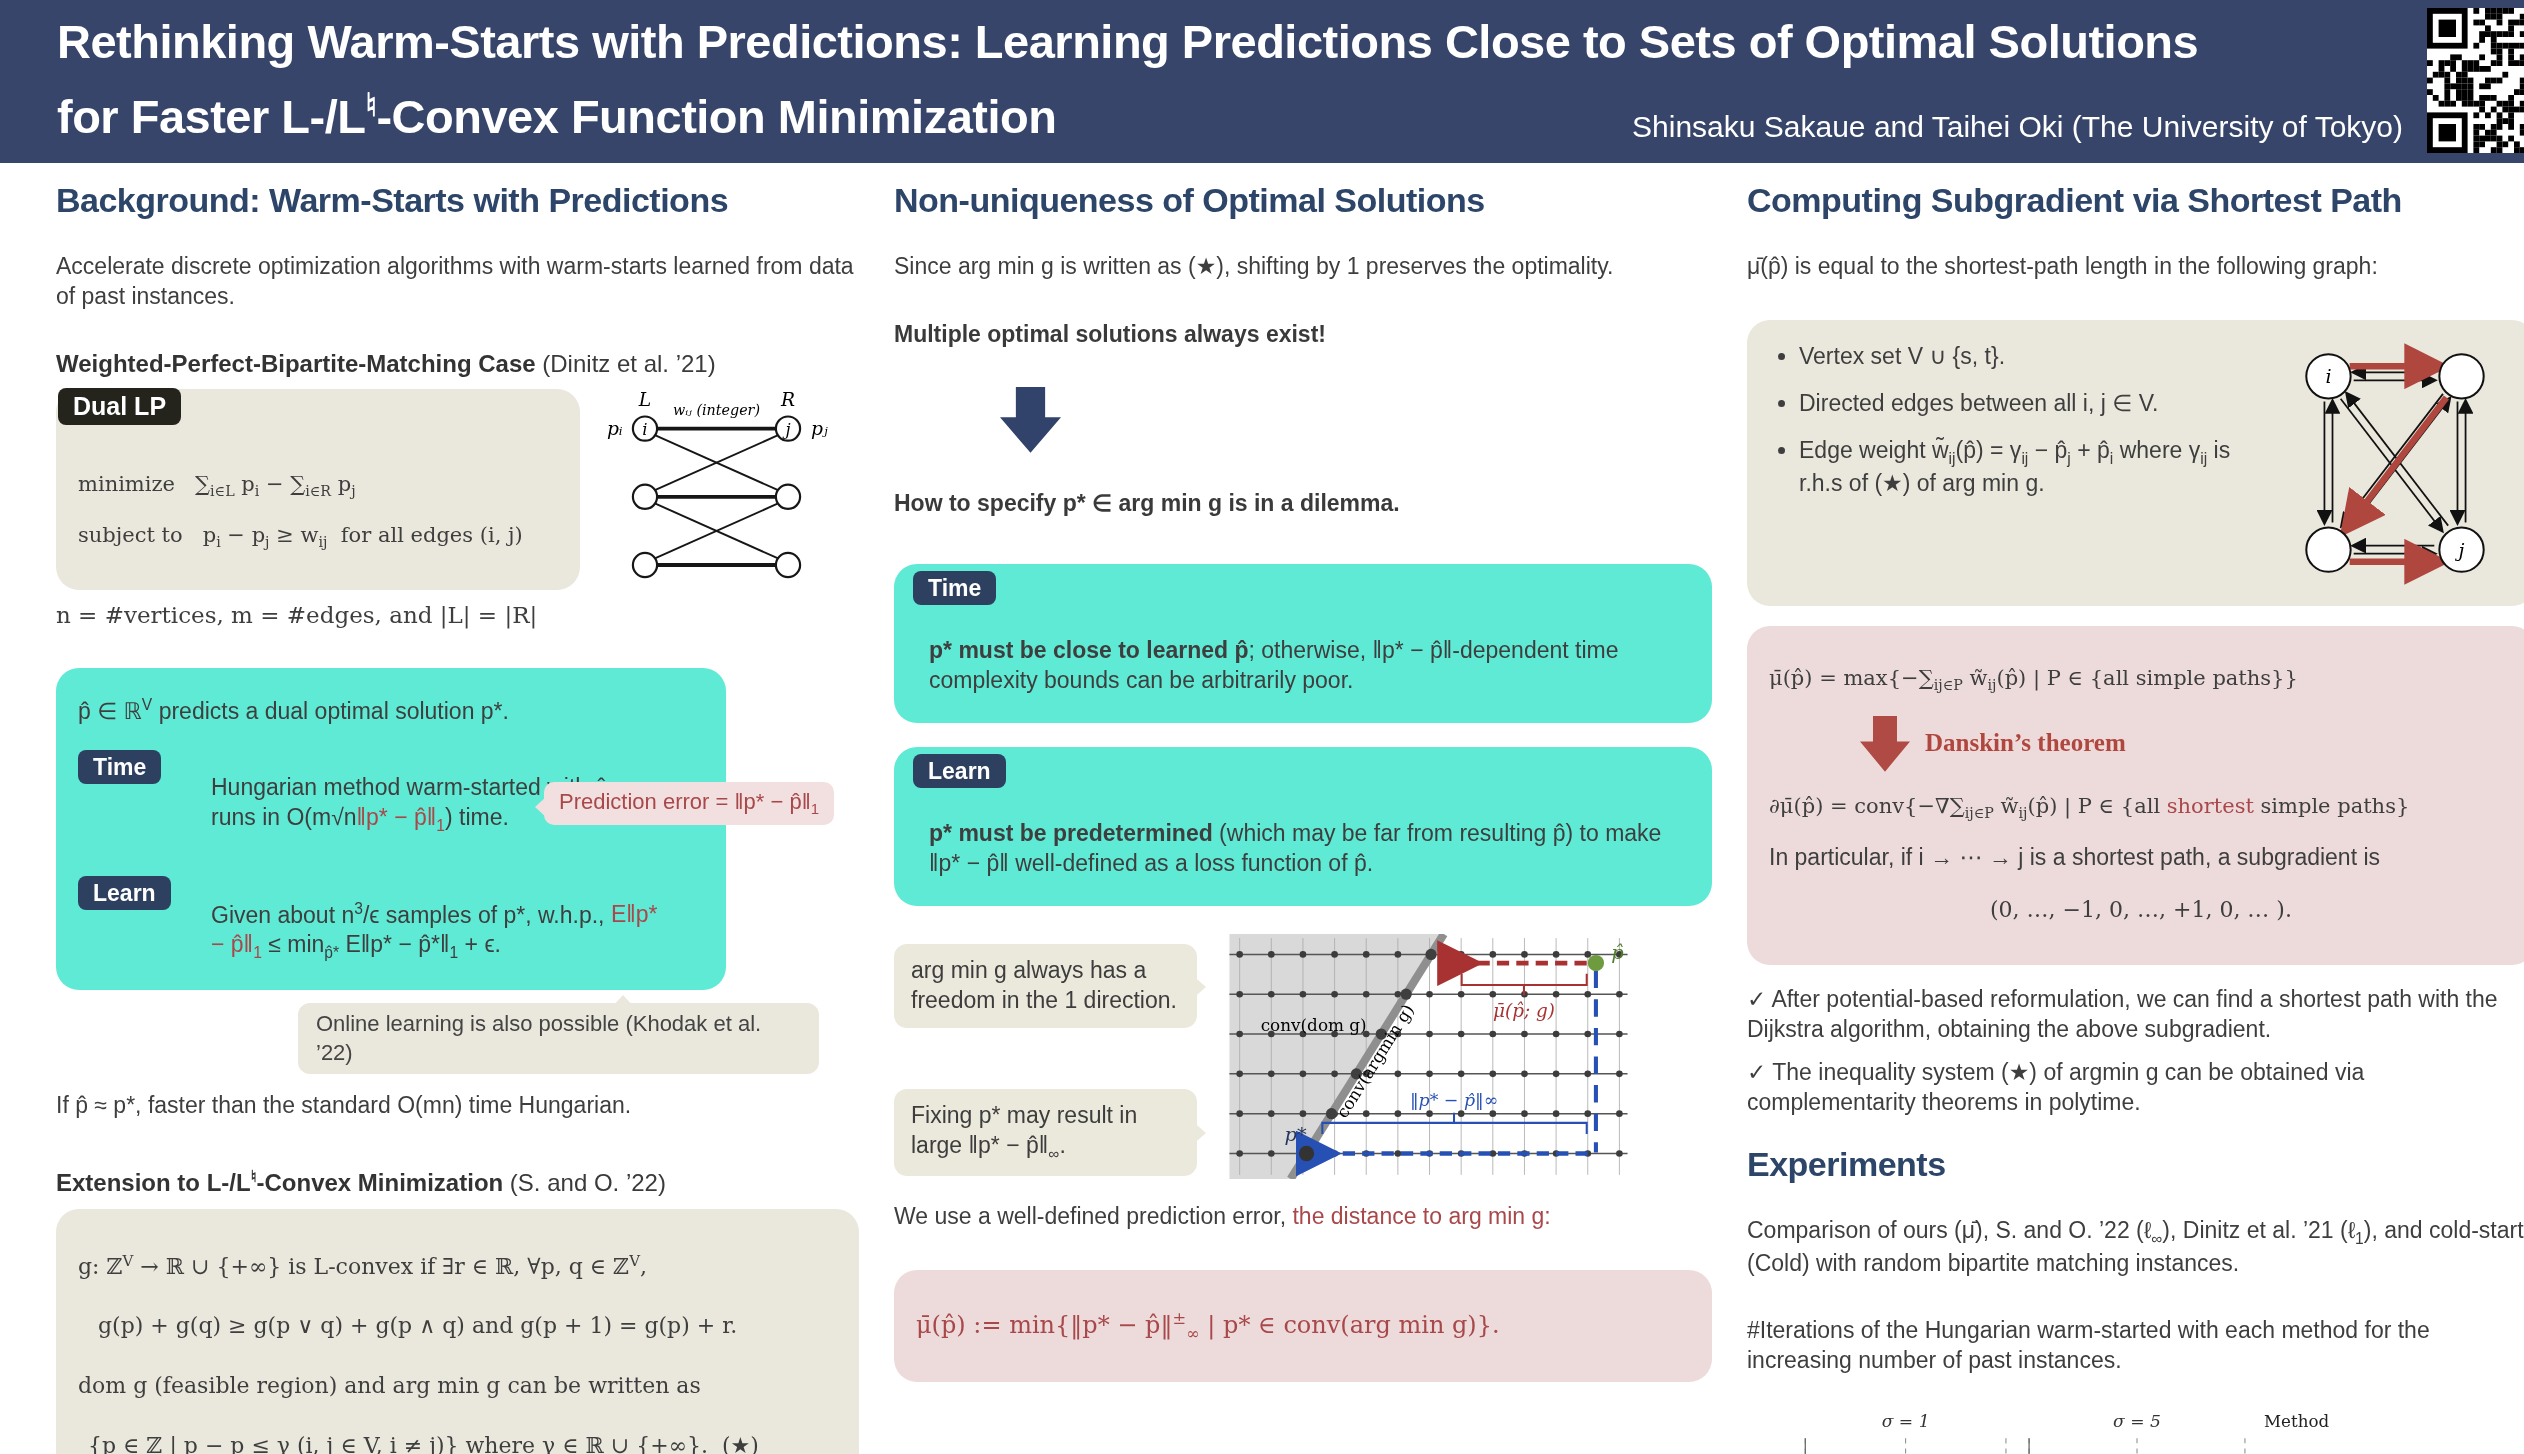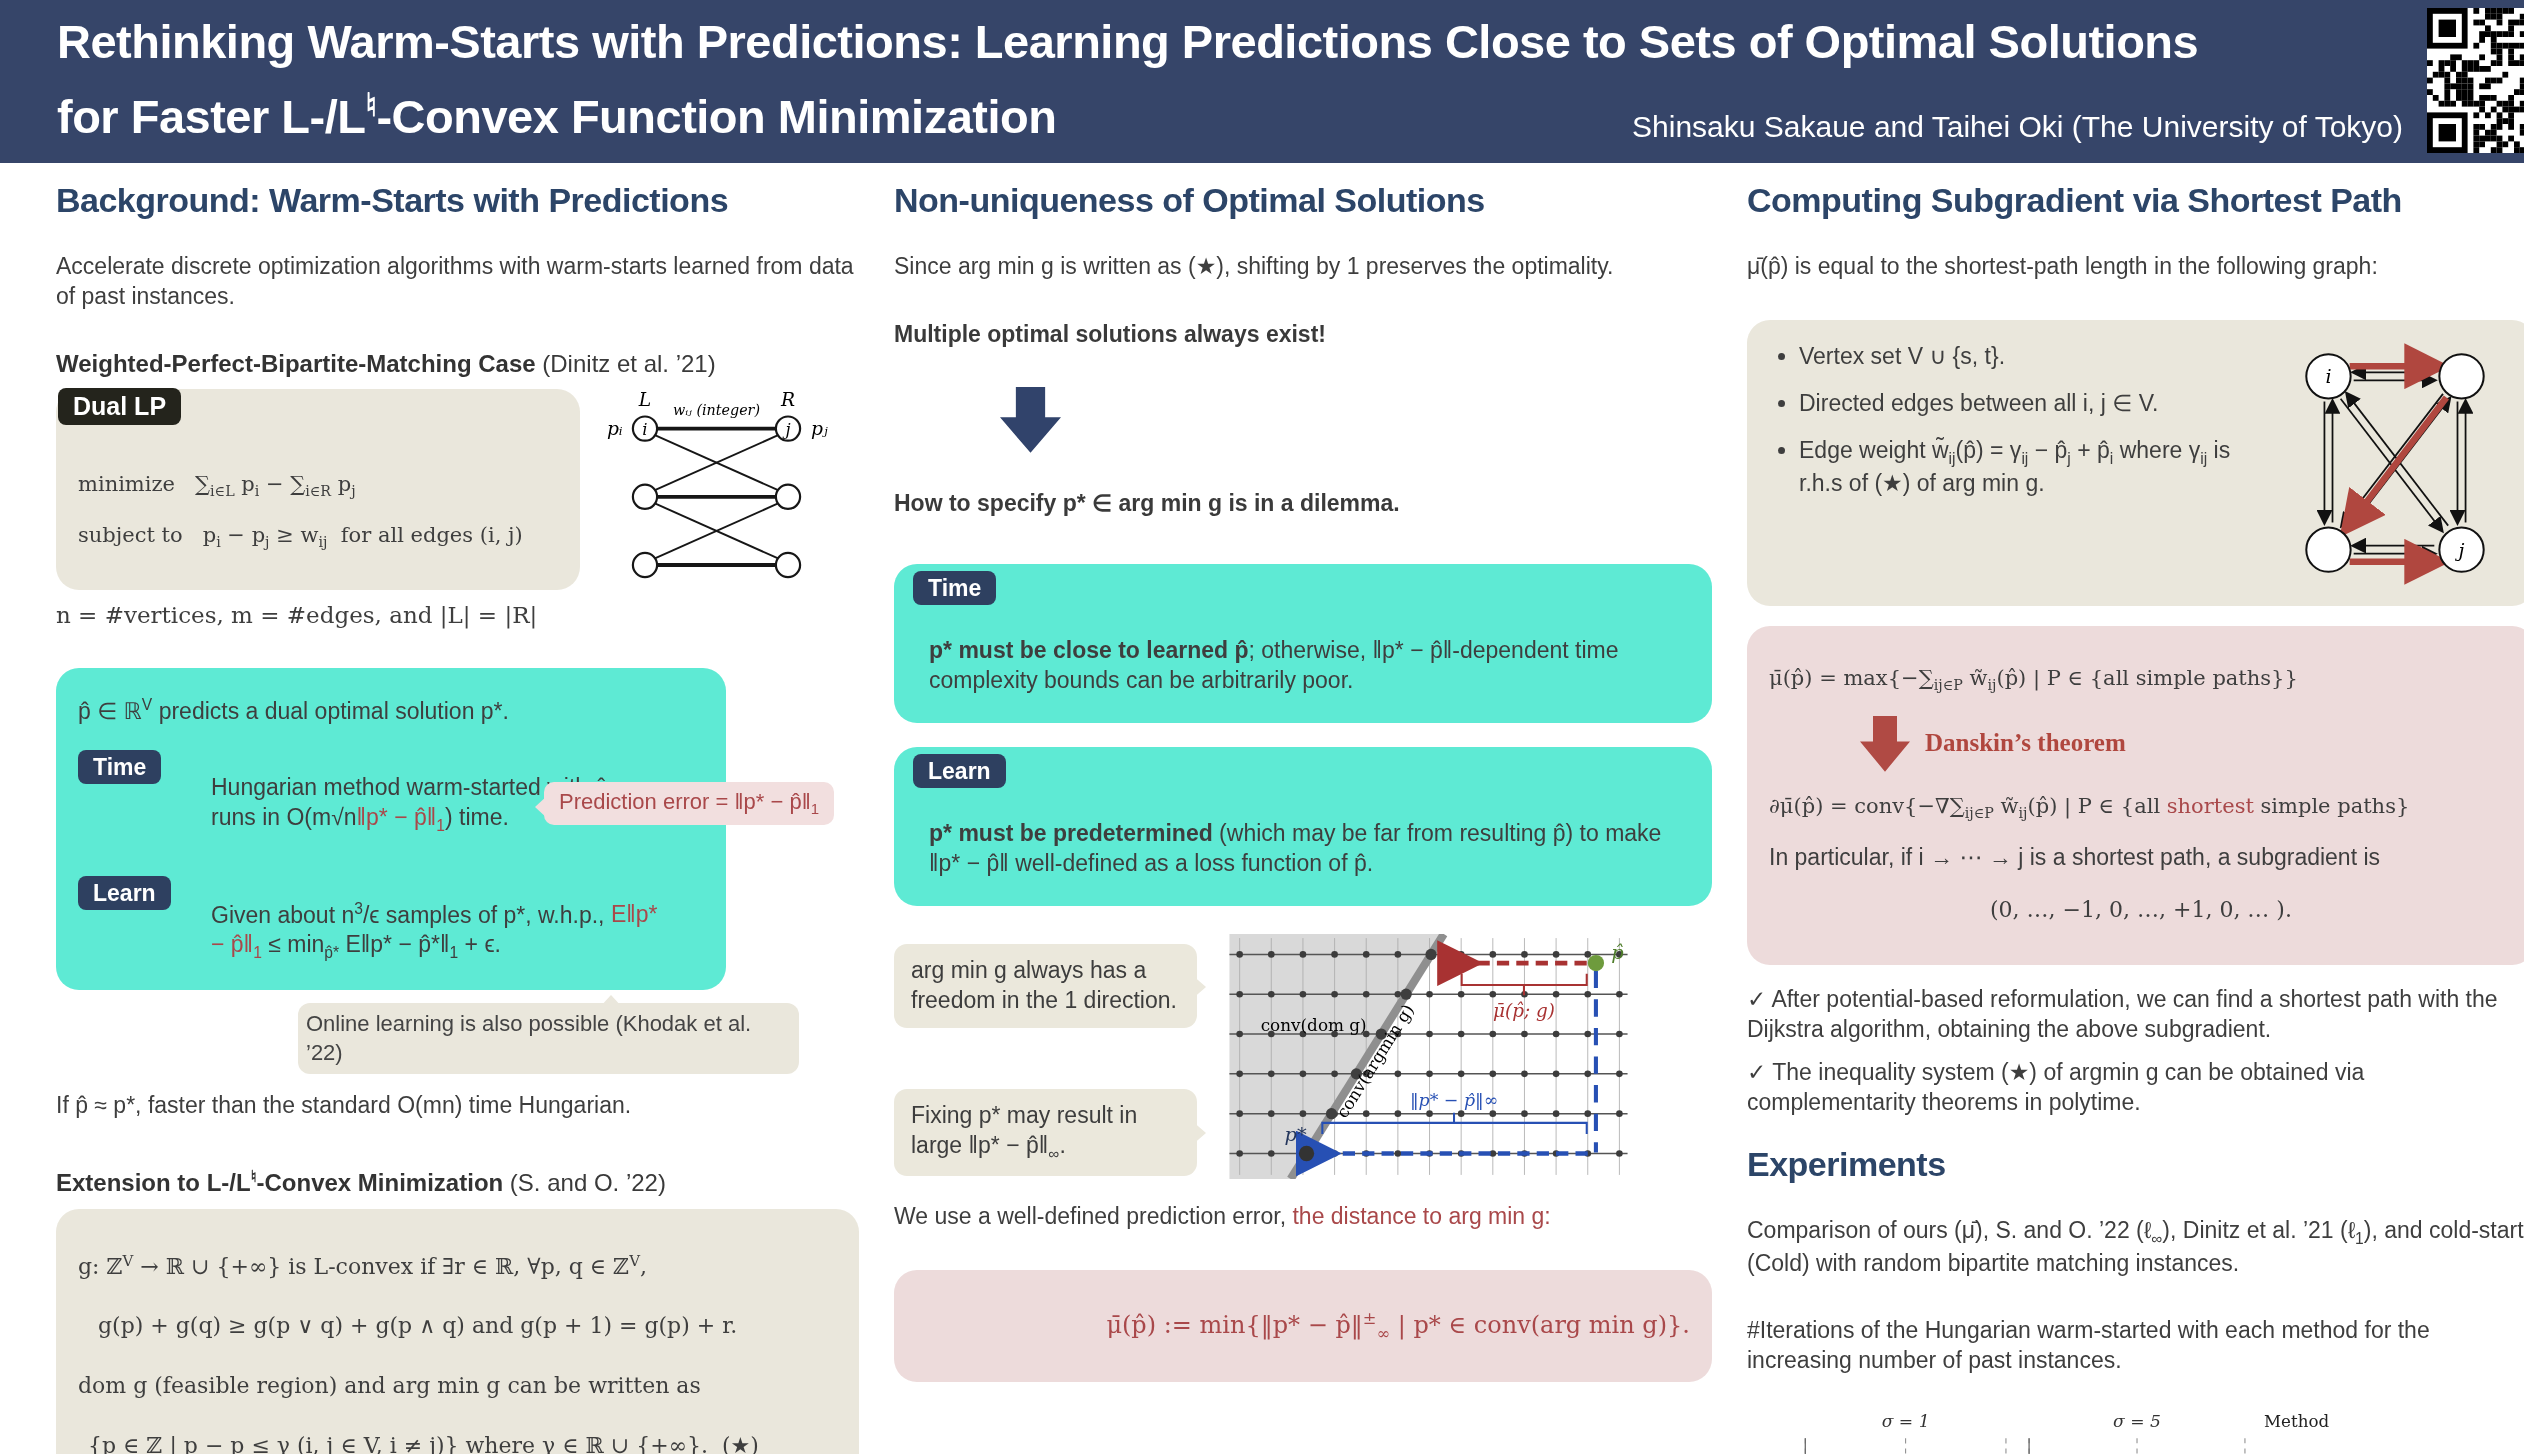--- a/index.html
+++ b/index.html
@@ -29,21 +29,21 @@
   .bx-blue{background:#5eead4;border-radius:23px;padding:4px 22px;position:relative;}
   .bx-pink{background:#eddbdb;border-radius:23px;padding:18px 22px;}
   .chip{display:inline-block;background:#2e4060;color:#fff;font-weight:bold;font-size:23px;
         border-radius:8px;padding:4px 15px;line-height:1.15;}
   .chip-dark{background:#24241c;}
   .lrow{display:grid;grid-template-columns:119px 1fr;gap:14px;align-items:start;margin-top:17px;}
   .callout{position:absolute;background:#f2dfdf;color:#a9484a;border-radius:10px;
            padding:6px 15px;font-size:22px;white-space:nowrap;}
   .callout::before{content:"";position:absolute;left:-21px;top:13px;border:12px solid transparent;
            border-right:13px solid #f2dfdf;}
-  .note-beige{position:relative;background:#eae7dc;border-radius:12px;padding:7px 8px;font-size:22px;color:#444;}
+  .note-beige{position:relative;background:#eae7dc;border-radius:12px;padding:7px 18px;font-size:22px;color:#444;}
   .note-beige.ptr-top::before{content:"";position:absolute;top:-20px;left:60%;border:12px solid transparent;
            border-bottom:13px solid #eae7dc;}
   .down-arrow{width:61px;height:66px;background:#31436b;
       clip-path:polygon(26% 0,74% 0,74% 46%,100% 46%,50% 100%,0 46%,26% 46%);}
   .down-arrow.red{background:#b04a44;width:50px;height:56px;}
   .bubble{position:relative;background:#ebe8dc;border-radius:13px;padding:12px 17px;font-size:23px;color:#3d3d3d;}
   .bubble::after{content:"";position:absolute;right:-22px;top:36%;border:13px solid transparent;
            border-left:15px solid #ebe8dc;}
   .checkline{margin:13px 0 0 0;}
   
@@ -504,21 +504,21 @@
       <line x1="702" y1="430" x2="175" y2="430" stroke="#2750b4" stroke-width="9" stroke-dasharray="24 14" marker-end="url(#mBlueL)"></line>
       <path d="M182,392 L182,370 L700,370 L700,392 M440,370 L440,350" stroke="#2750b4" stroke-width="4" fill="none"></path>
       <text x="440" y="336" class="mit" text-anchor="middle" style="font-size:34px;fill:#2750b4;">‖p* − p̂‖∞</text>
       <circle cx="151" cy="430" r="15" fill="#333"></circle>
       <text x="108" y="405" class="mit" style="font-size:38px;fill:#24365c;">p*</text>
     </svg>
   </div>
 
   <p>We use a well-defined prediction error, <r>the distance to arg min g:</r></p>
   <div class="bx-pink" style="margin-top:15px;padding:14px 22px;">
-    <p class="math" style="font-size:24px;text-align:right;"><r>μ̄(p̂) := min{‖p* − p̂‖<sup>±</sup><sub>∞</sub> | p* ∈ conv(arg min g)}.</r></p>
+    <p class="math" style="font-size:24px;text-align:left;"><r>μ̄(p̂) := min{‖p* − p̂‖<sup>±</sup><sub>∞</sub> | p* ∈ conv(arg min g)}.</r></p>
   </div>
 
 </div>
 
 <div class="col c3">
   <h2>Computing Subgradient via Shortest Path</h2>
   <p>μ̄(p̂) is equal to the shortest-path length in the following graph:</p>
   <div class="bx-beige" style="margin-top:15px;display:flex;gap:15px;">
     <ul style="margin:5px 0 5px 5px;padding-left:25px;width:475px;">
       <li style="margin-bottom:17px;">Vertex set V ∪ {s, t}.</li>

